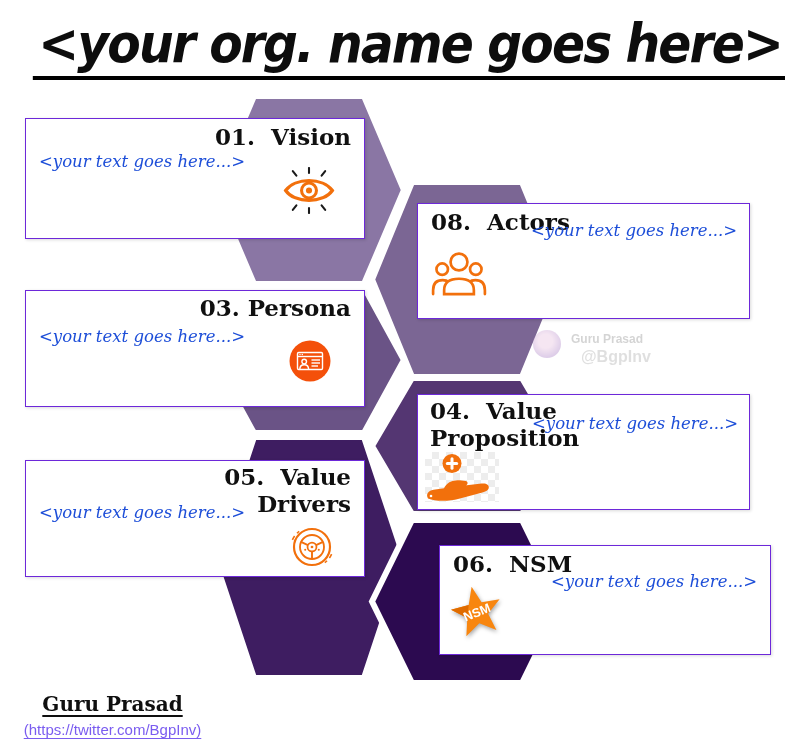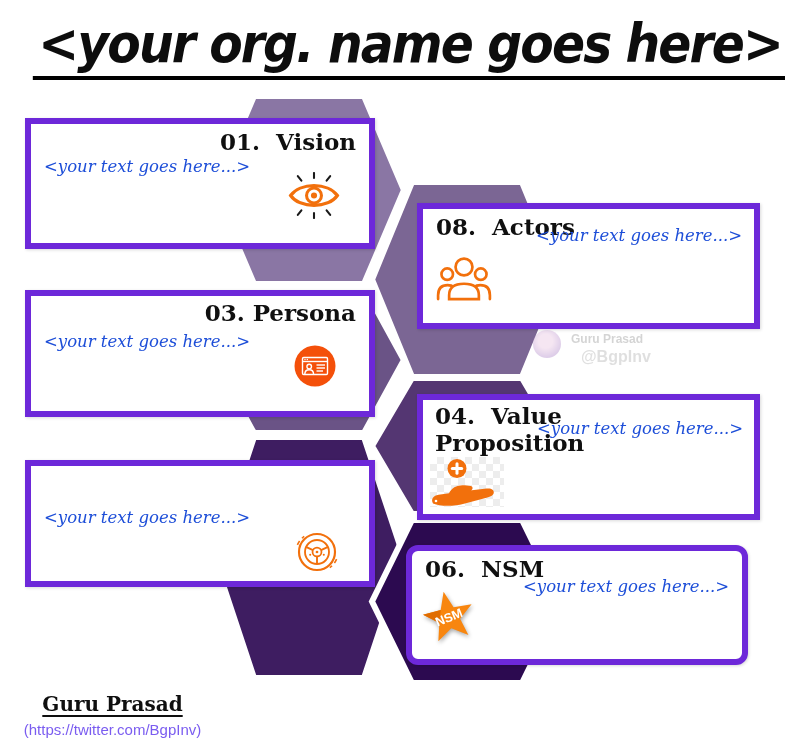--- a/index.html
+++ b/index.html
@@ -11,21 +11,21 @@
   .title-text{display:inline-block;font-family:"DejaVu Sans",sans-serif;font-style:italic;font-weight:700;
               font-size:53px;letter-spacing:-2px;color:#0d0d0d;white-space:nowrap;
               transform:scaleX(.92);transform-origin:50% 50%;
               border-bottom:4px solid #000;padding:0 6px 3px 6px;line-height:1.12;}
 
   
   #hex-svg{position:absolute;left:0;top:0;width:785px;height:749px;}
   #hex-svg polygon{stroke:#ffffff;stroke-width:6;stroke-linejoin:miter;}
 
   
-  .card{position:absolute;background:#fff;border:6px solid #6d28d9;box-shadow:1px 1px 3px rgba(0,0,0,.15);}
+  .card{position:absolute;background:#fff;border:1px solid #6d28d9;box-shadow:1px 1px 3px rgba(0,0,0,.15);}
   .card-title{position:absolute;font-family:"DejaVu Serif","Liberation Serif",serif;font-weight:700;
               font-size:23px;line-height:1.16;color:#101010;white-space:pre-wrap;}
   .ph{position:absolute;font-family:"DejaVu Serif","Liberation Serif",serif;font-style:italic;
       font-size:16.5px;color:#1d4ed8;white-space:nowrap;}
   .icon{position:absolute;color:var(--orange,#f2700c);}
   .icon svg{display:block;}
 
   #card1{left:25px;top:118px;width:338px;height:119px;}
   #card1 .card-title{top:5px;right:13px;text-align:right;}
   #card1 .ph{left:13px;top:33px;}
@@ -44,21 +44,21 @@
   #card4{left:417px;top:378px;width:331px;height:114px;margin-top:16px;}
   #card4 .card-title{top:3px;left:12px;width:180px;}
   #card4 .ph{top:19px;right:11px;}
   #card4 .icon{left:7px;top:57px;width:74px;height:50px;}
 
   #card5{left:25px;top:460px;width:338px;height:115px;}
   #card5 .card-title{top:3px;right:13px;width:160px;text-align:right;}
   #card5 .ph{left:13px;top:42px;}
   #card5 .icon{left:262px;top:62px;}
 
-  #card6{left:406px;top:545px;width:330px;height:108px;border-radius:12px;}
+  #card6{left:439px;top:545px;width:330px;height:108px;}
   #card6 .card-title{top:5px;left:13px;}
   #card6 .ph{top:26px;right:13px;}
   #card6 .icon{left:9px;top:38px;}
   #card6 .icon{filter:drop-shadow(1.5px 2.5px 2px rgba(0,0,0,.35));}
 
   .checker{background-image:conic-gradient(#ededed 25%,#ffffff 0 50%,#ededed 0 75%,#ffffff 0);
            background-size:14px 14px;}
 
   
   .watermark{position:absolute;left:531px;top:328px;width:150px;height:42px;opacity:.42;}
@@ -66,21 +66,21 @@
              background:radial-gradient(circle at 45% 40%, #e9c6e2 0 30%, #b28ccb 70%, #a07cc0 100%);}
   .wm-name{position:absolute;left:40px;top:4px;font-size:12px;font-weight:700;color:#9a9a9a;}
   .wm-handle{position:absolute;left:50px;top:20px;font-size:16px;color:#b5b5b5;font-weight:bold;}
 
   
   .footer-block{position:absolute;text-align:center;}
   #footer-left{left:5px;top:692px;width:215px;}
   #footer-right{left:538px;top:695px;width:215px;}
   .footer-name{font-family:"DejaVu Serif","Liberation Serif",serif;font-weight:700;font-size:20px;color:#0f0f0f;}
   #footer-left .footer-name{text-decoration:underline;text-underline-offset:4px;text-decoration-thickness:2px;}
-  .footer-link{display:block;margin-top:5px;font-size:15px;
+  .footer-link{display:block;margin-top:5px;font-size:15px;text-decoration:underline;
                text-underline-offset:3px;cursor:pointer;}
 </style>
 </head>
 <body>
 
 <div id="canvas">
 
   <svg id="hex-svg" viewBox="0 0 785 749">
       <polygon points="214,190 254,96 364,96 404,190 364,284 254,284" fill="#8a76a4"></polygon>
       <polygon points="372,279.5 412,182 522,182 562,279.5 522,377 412,377" fill="#7b6694"></polygon>
@@ -164,20 +164,21 @@
         <g stroke="#fff" stroke-width="3" stroke-linecap="round">
           <path d="M27 6.8 V16.2"></path>
             <path d="M22.3 11.5 H31.7"></path>
         </g>
         <circle cx="6" cy="44" r="1.3" fill="#fff"></circle>
       </svg>
     </div>
   </div>
 
   <div class="card" id="card5">
+    <div class="card-title">05.  Value Drivers</div>
     <div class="ph">&lt;your text goes here...&gt;</div>
     <div class="icon">
       <svg width="48" height="48" viewBox="0 0 60 60" fill="none" stroke="currentColor">
         <circle cx="30" cy="30" r="22.5" stroke-width="2.7"></circle>
         <circle cx="30" cy="30" r="15" stroke-width="2.3"></circle>
         <circle cx="30" cy="30" r="5.6" stroke-width="2.2"></circle>
         <circle cx="30" cy="30" r="1.7" fill="currentColor" stroke="none"></circle>
         <g stroke-width="2.4">
           <path d="M30 35.6 V44.8"></path>
             <path d="M24.9 27.7 L16.2 23.6"></path>

